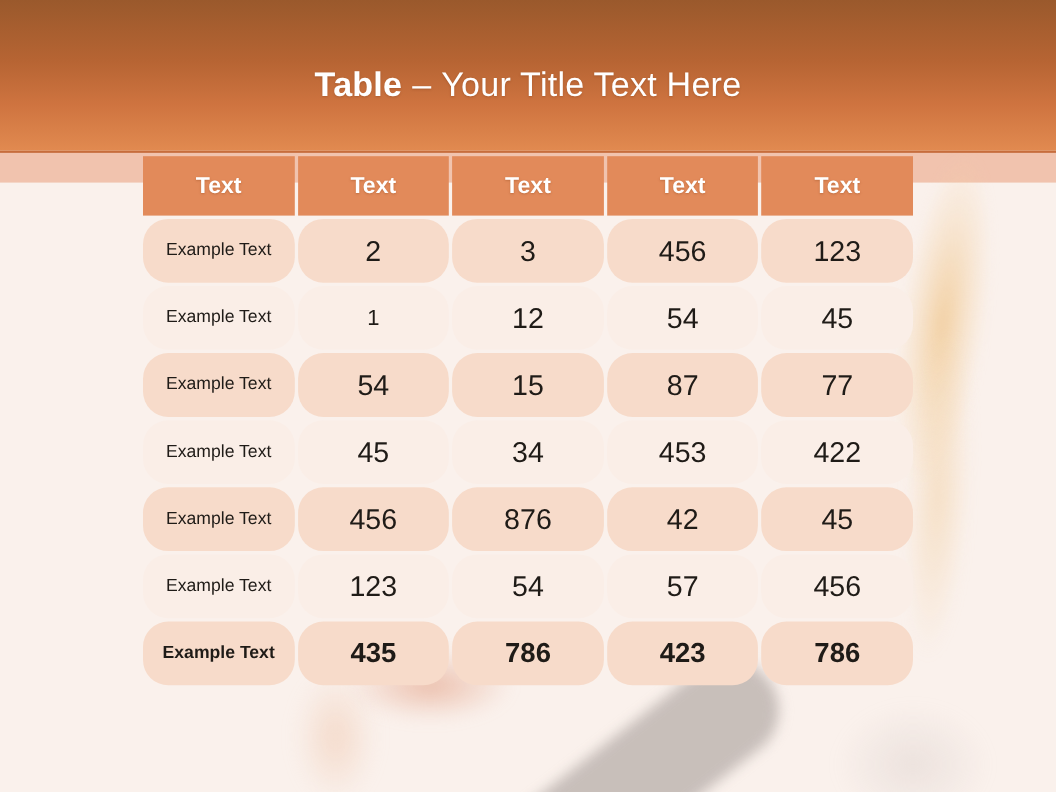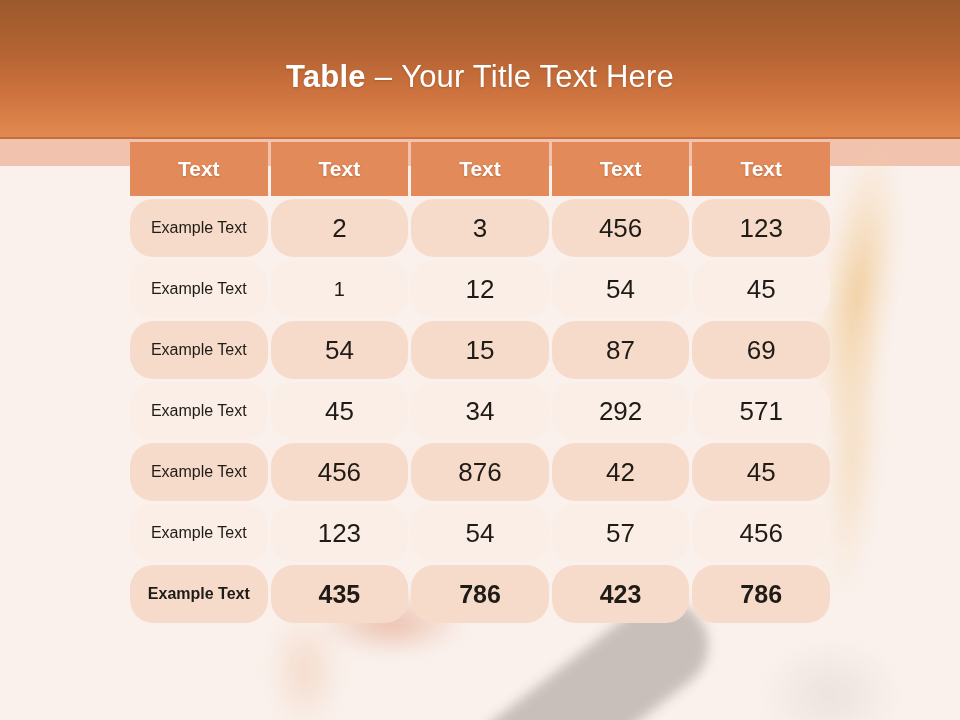--- a/index.html
+++ b/index.html
@@ -103,28 +103,28 @@
           <td class="value small">1</td>
           <td class="value">12</td>
           <td class="value">54</td>
           <td class="value">45</td>
         </tr>
         <tr class="dark">
           <td class="label">Example Text</td>
           <td class="value">54</td>
           <td class="value">15</td>
           <td class="value">87</td>
-          <td class="value">69</td>
+          <td class="value">77</td>
         </tr>
         <tr class="light">
           <td class="label">Example Text</td>
           <td class="value">45</td>
           <td class="value">34</td>
-          <td class="value">292</td>
-          <td class="value">571</td>
+          <td class="value">453</td>
+          <td class="value">422</td>
         </tr>
         <tr class="dark">
           <td class="label">Example Text</td>
           <td class="value">456</td>
           <td class="value">876</td>
           <td class="value">42</td>
           <td class="value">45</td>
         </tr>
         <tr class="light">
           <td class="label">Example Text</td>

